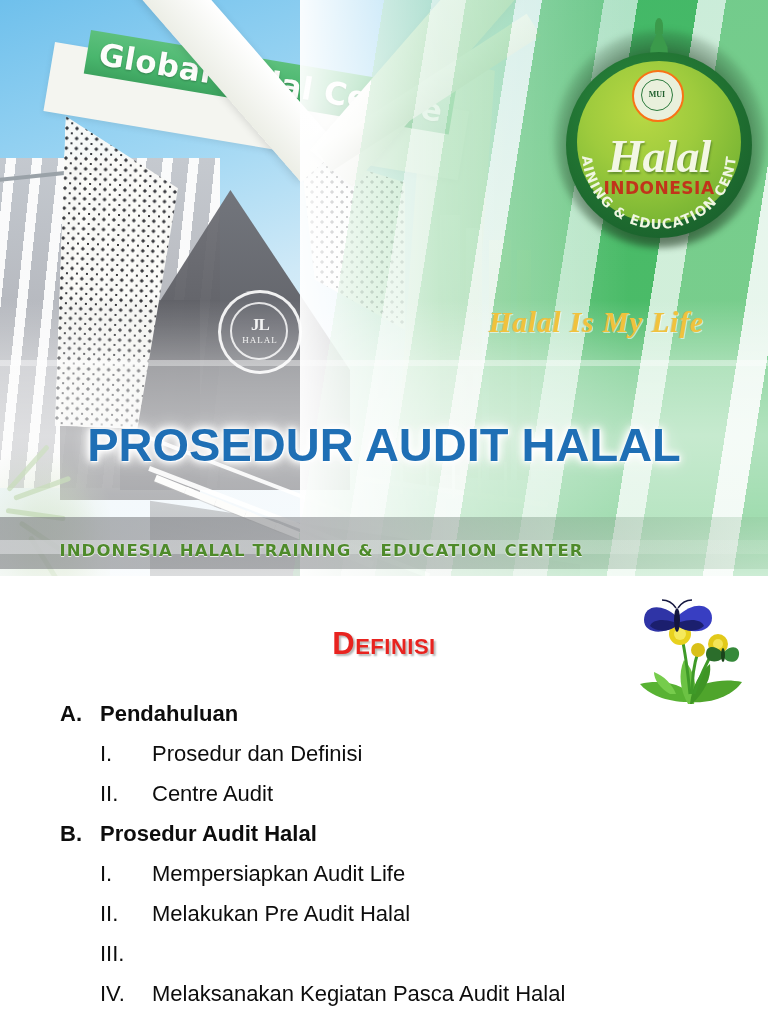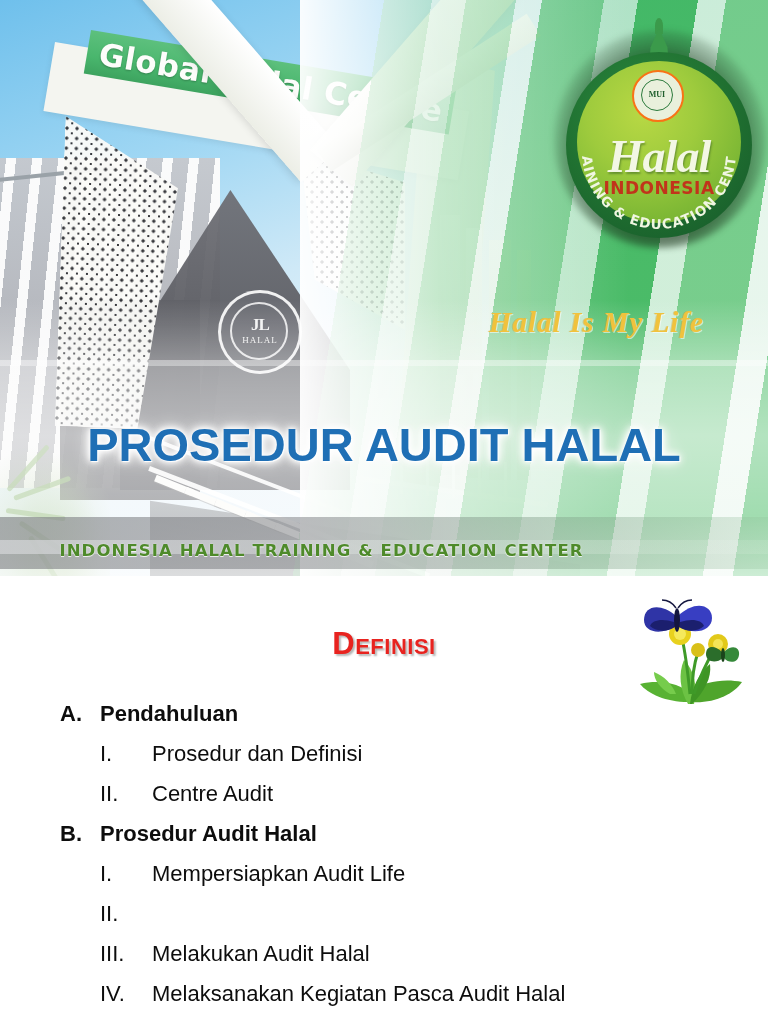--- a/index.html
+++ b/index.html
@@ -652,25 +652,25 @@
         <span class="label">Prosedur Audit Halal</span>
       </div>
 
       <div class="row level-b">
         <span class="marker">I.</span>
         <span class="label">Mempersiapkan Audit Life</span>
       </div>
 
       <div class="row level-b">
         <span class="marker">II.</span>
+        <span class="label">Melakukan Pre Audit Halal</span>
       </div>
 
       <div class="row level-b">
         <span class="marker">III.</span>
-        <span class="label">Melakukan Audit Halal</span>
       </div>
 
       <div class="row level-b">
         <span class="marker">IV.</span>
         <span class="label">Melaksanakan Kegiatan Pasca Audit Halal</span>
       </div>
 
     </div>
   </div>
 

